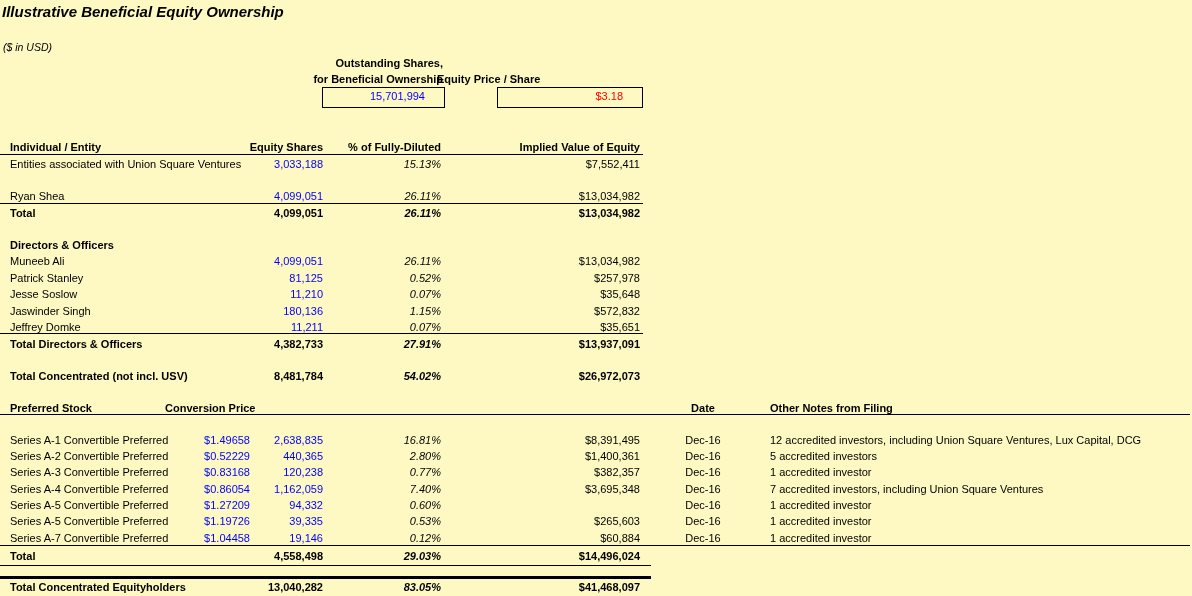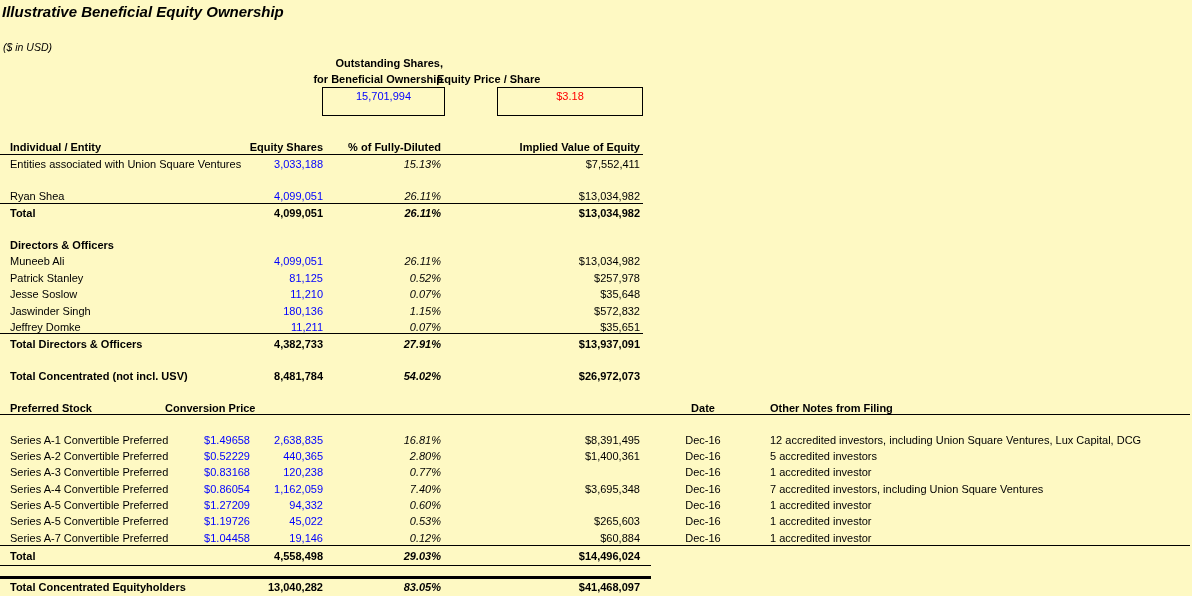--- a/index.html
+++ b/index.html
@@ -12,21 +12,21 @@
   .abs { position:absolute; white-space:nowrap; }
   .b { font-weight:bold; }
   .i { font-style:italic; }
   .blue { color:#0000FF; }
   .red  { color:#FF0000; }
   .title { left:2px; top:3px; font-size:15px; font-weight:bold; font-style:italic; }
   .subtitle { left:3px; top:41px; font-size:10.5px; font-style:italic; }
 
   .os-label { left:240px; top:55px; width:203px; text-align:right; font-weight:bold; line-height:16px; }
   .ep-label { left:437px; top:71px; width:200px; text-align:left; font-weight:bold; line-height:16px; }
-  .inputbox { position:absolute; height:29px; border:1px solid #000; line-height:16px; text-align:center; padding-right:0; }
+  .inputbox { position:absolute; height:21px; border:1px solid #000; line-height:16px; text-align:right; padding-right:19px; }
   .os-box { left:322px; top:87px; width:123px; }
   .ep-box { left:497px; top:87px; width:146px; }
 
   .row { position:absolute; left:0; width:1192px; height:16px; line-height:16px; }
   .cell { position:absolute; top:0; height:16px; line-height:16px; white-space:nowrap; }
   .c-label  { left:10px; }
   .c-price  { left:150px; width:100px; text-align:right; }
   .c-shares { left:205px; width:118px; text-align:right; }
   .c-pct    { left:330px; width:111px; text-align:right; }
   .c-value  { left:441px; width:199px; text-align:right; }
@@ -156,20 +156,21 @@
     <div class="cell c-pct i">2.80%</div>
     <div class="cell c-value">$1,400,361</div>
     <div class="cell c-date">Dec-16</div>
     <div class="cell c-notes">5 accredited investors</div>
   </div>
   <div class="row" style="top:464px">
     <div class="cell c-label">Series A-3 Convertible Preferred</div>
     <div class="cell c-price blue">$0.83168</div>
     <div class="cell c-shares blue">120,238</div>
     <div class="cell c-pct i">0.77%</div>
+    <div class="cell c-value">$382,357</div>
     <div class="cell c-date">Dec-16</div>
     <div class="cell c-notes">1 accredited investor</div>
   </div>
   <div class="row" style="top:481px">
     <div class="cell c-label">Series A-4 Convertible Preferred</div>
     <div class="cell c-price blue">$0.86054</div>
     <div class="cell c-shares blue">1,162,059</div>
     <div class="cell c-pct i">7.40%</div>
     <div class="cell c-value">$3,695,348</div>
     <div class="cell c-date">Dec-16</div>
@@ -179,21 +180,21 @@
     <div class="cell c-label">Series A-5 Convertible Preferred</div>
     <div class="cell c-price blue">$1.27209</div>
     <div class="cell c-shares blue">94,332</div>
     <div class="cell c-pct i">0.60%</div>
     <div class="cell c-date">Dec-16</div>
     <div class="cell c-notes">1 accredited investor</div>
   </div>
   <div class="row" style="top:513px">
     <div class="cell c-label">Series A-5 Convertible Preferred</div>
     <div class="cell c-price blue">$1.19726</div>
-    <div class="cell c-shares blue">45,022</div>
+    <div class="cell c-shares blue">39,335</div>
     <div class="cell c-pct i">0.53%</div>
     <div class="cell c-value">$265,603</div>
     <div class="cell c-date">Dec-16</div>
     <div class="cell c-notes">1 accredited investor</div>
   </div>
   <div class="row" style="top:530px">
     <div class="cell c-label">Series A-7 Convertible Preferred</div>
     <div class="cell c-price blue">$1.04458</div>
     <div class="cell c-shares blue">19,146</div>
     <div class="cell c-pct i">0.12%</div>

